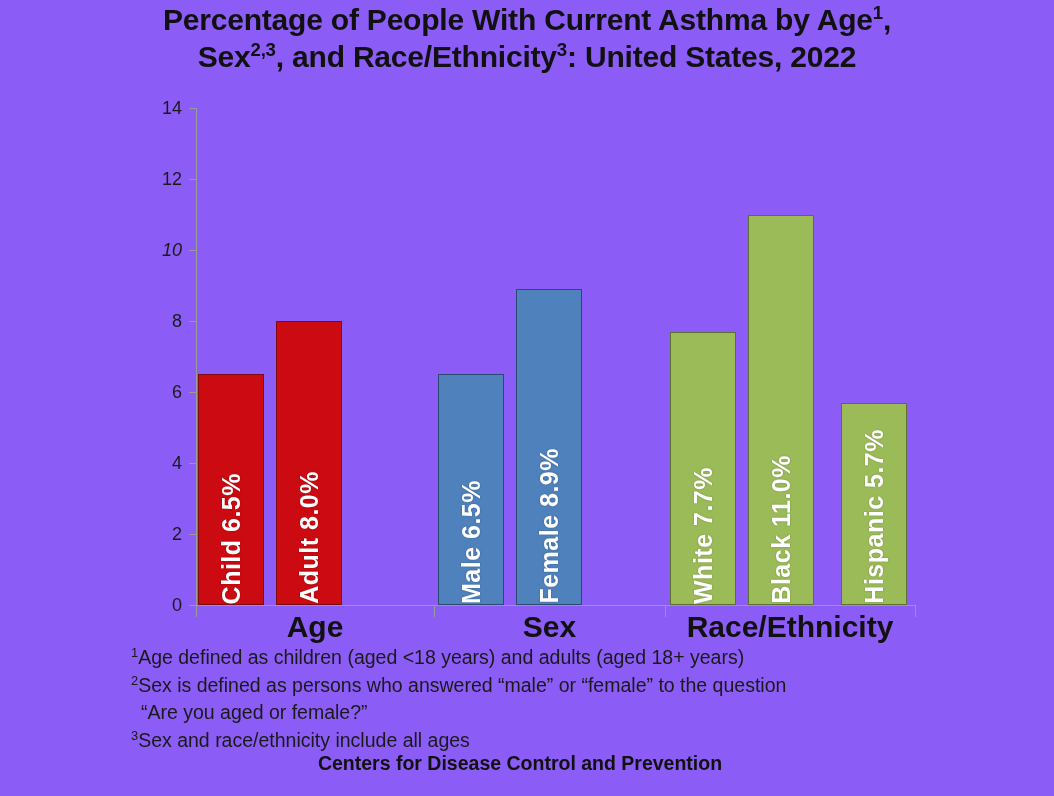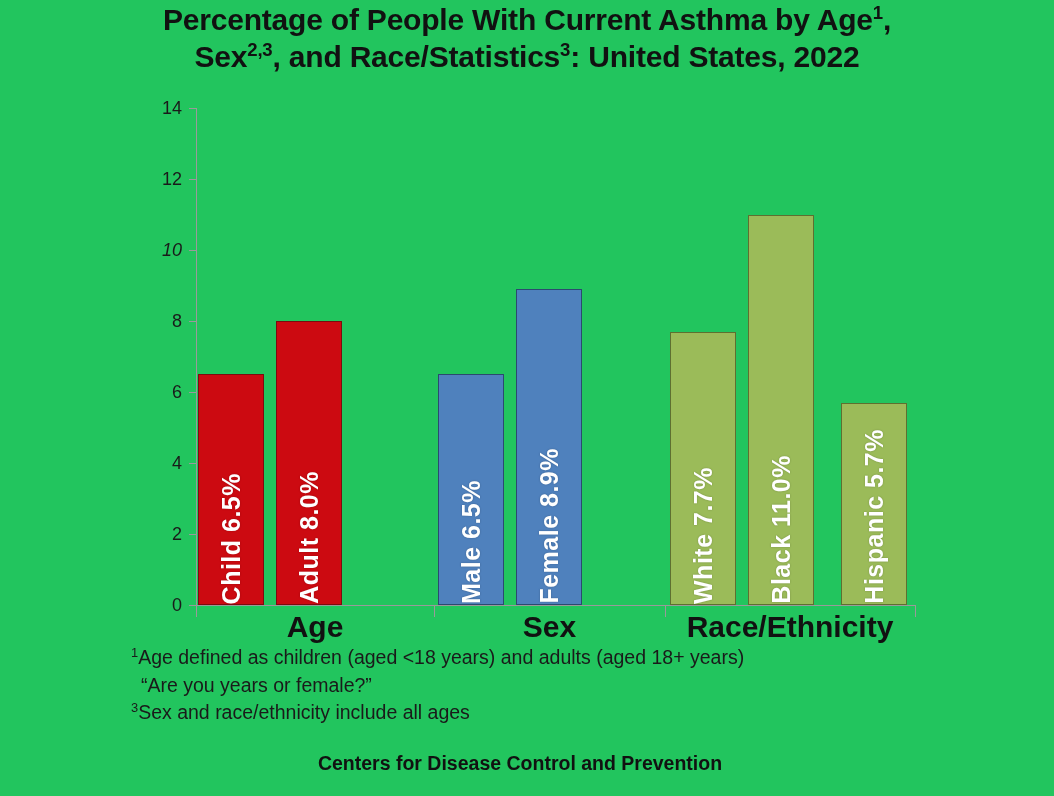--- a/index.html
+++ b/index.html
@@ -7,21 +7,21 @@
     width: 1054px;
     height: 796px;
     background: #ffffff;
     font-family: "Liberation Sans", sans-serif;
     overflow: hidden;
   }
   #page {
     position: relative;
     width: 1054px;
     height: 796px;
-    background: #22c55e;
+    background: #8b5cf6;
     padding-left: 23px;
   }
 
   
   #title {
     position: absolute;
     left: 0; top: 2px;
     width: 1054px;
     text-align: center;
     font-size: 30px;
@@ -144,21 +144,21 @@
   #source .ln { display: block; white-space: nowrap; }
   #source .ln2 { padding-left: 40px; }
 </style>
 </head>
 <body>
 
 <div id="page">
 
   <div id="title">
     <span class="ln"><span>Percentage of People With Current Asthma by Age</span><sup>1</sup><span>,</span></span>
-    <span class="ln"><span>Sex</span><sup>2,3</sup><span>, and Race/Statistics</span><sup>3</sup><span>: United States, 2022</span></span>
+    <span class="ln"><span>Sex</span><sup>2,3</sup><span>, and Race/Ethnicity</span><sup>3</sup><span>: United States, 2022</span></span>
   </div>
 
   <div id="ylabels">
       <div class="ytick-label" style="top: 605px;">0</div>
       <div class="ytick-label" style="top: 534px;">2</div>
       <div class="ytick-label" style="top: 463px;">4</div>
       <div class="ytick-label" style="top: 392px;">6</div>
       <div class="ytick-label" style="top: 321px;">8</div>
       <div class="ytick-label" style="top: 250px; font-style: italic;">10</div>
       <div class="ytick-label" style="top: 179px;">12</div>
@@ -206,21 +206,22 @@
       <div class="group-sep" style="left: 434px;"></div>
       <div class="group-sep" style="left: 665px;"></div>
       <div class="group-sep" style="left: 915px;"></div>
       <div class="group-label" style="left: 196px; width: 238px;">Age</div>
       <div class="group-label" style="left: 434px; width: 231px;">Sex</div>
       <div class="group-label" style="left: 665px; width: 250px;">Race/Ethnicity</div>
     </div>
 
   <div id="footnotes">
     <span class="fn"><sup>1</sup><span>Age defined as children (aged &lt;18 years) and adults (aged 18+ years)</span></span>
-    <span class="fn indent">“Are you years or female?”</span>
+    <span class="fn"><sup>2</sup><span>Sex is defined as persons who answered “male” or “female” to the question</span></span>
+    <span class="fn indent">“Are you aged or female?”</span>
     <span class="fn"><sup>3</sup><span>Sex and race/ethnicity include all ages</span></span>
   </div>
 
   <div id="source">
     <span class="ln ln2">Centers for Disease Control and Prevention</span>
   </div>
 
 </div>
 
 </body></html>

